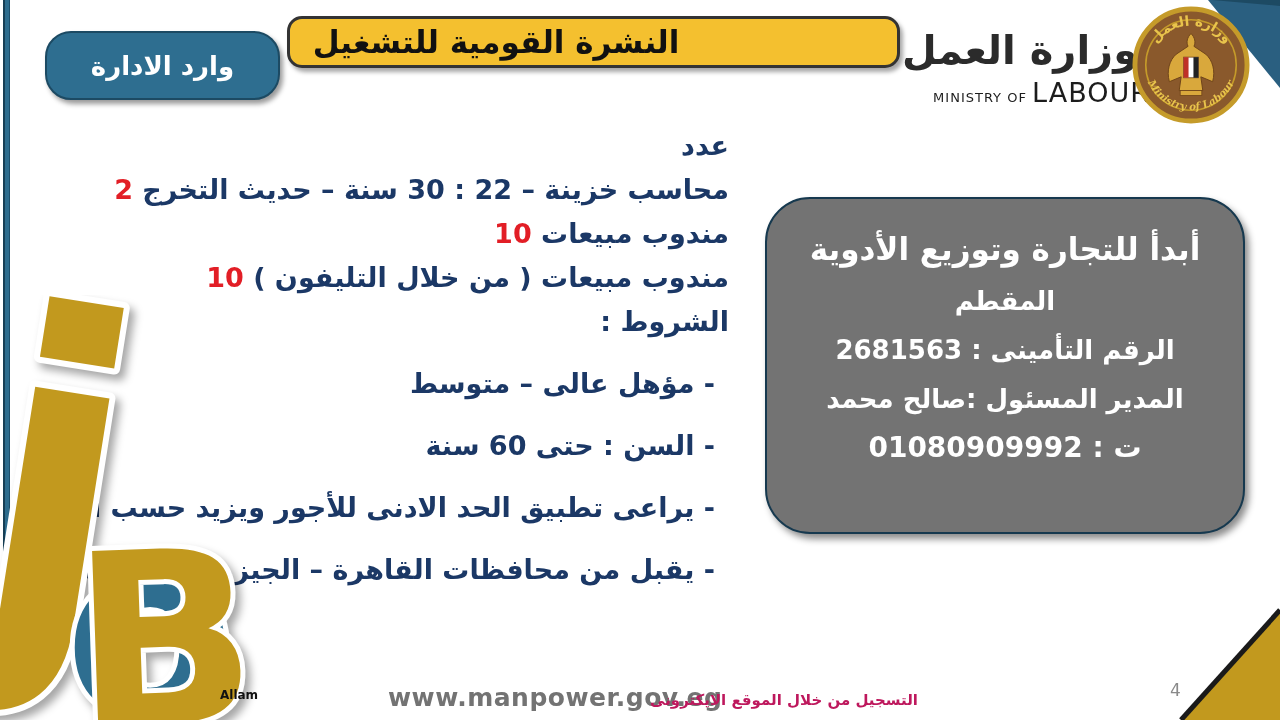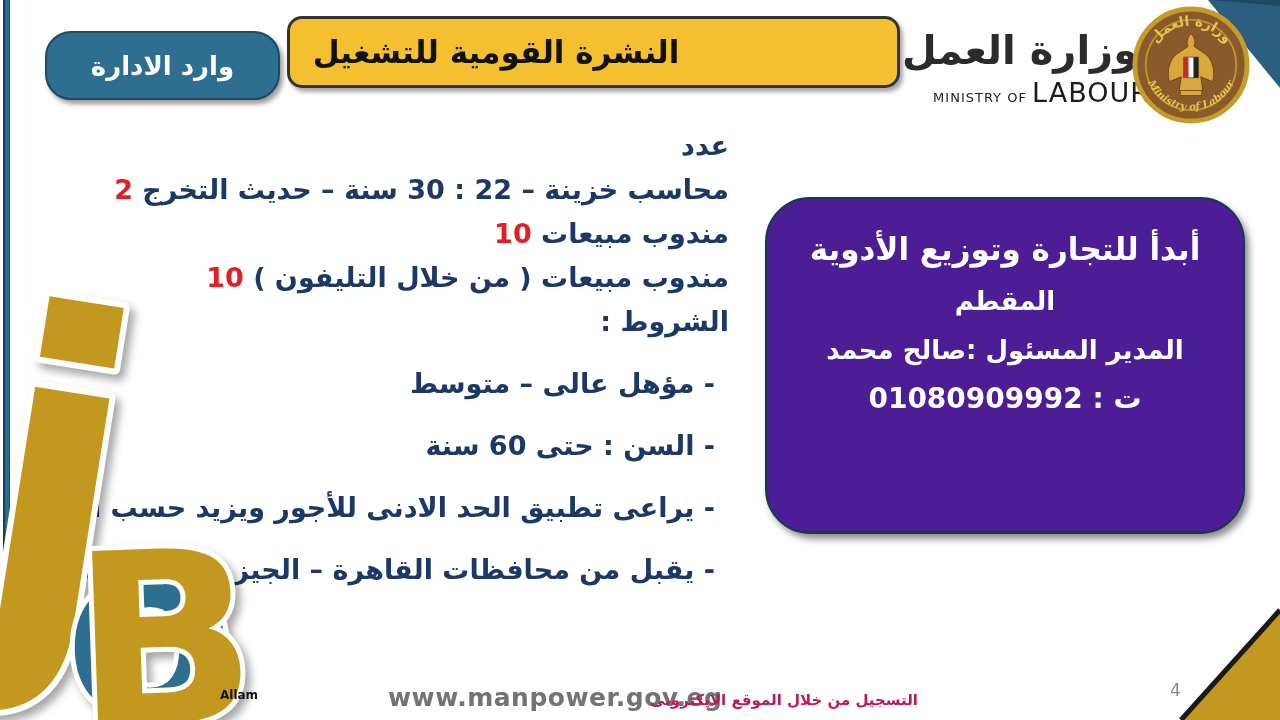--- a/index.html
+++ b/index.html
@@ -16,21 +16,21 @@
   }
   
   .incoming-btn{
     position:absolute;left:45px;top:31px;width:235px;height:69px;
     background:#2e6e90;border:2px solid #1c4a63;border-radius:26px;
     box-shadow:3px 4px 5px rgba(0,0,0,.40);
     color:#ffffff;font-weight:bold;font-size:26px;
     display:flex;align-items:center;justify-content:center;
   }
   .title-banner{
-    position:absolute;left:287px;top:16px;width:613px;height:72px;
+    position:absolute;left:287px;top:16px;width:613px;height:52px;
     background:#f4c02f;border:3px solid #333333;border-radius:15px;
     box-shadow:3px 4px 4px rgba(0,0,0,.35);
     color:#111111;font-weight:bold;font-size:31px;
     display:flex;align-items:center;justify-content:center;
     padding-left:10px;padding-right:205px;
   }
   
   .corner-triangle{position:absolute;right:0;top:0;}
   .ministry-ar{
     position:absolute;right:142px;top:26px;width:320px;
@@ -48,21 +48,21 @@
     position:absolute;left:51px;top:124px;width:678px;
     direction:rtl;text-align:right;
     color:#1b3866;font-weight:bold;font-size:27px;
   }
   .jobs .row{line-height:44px;white-space:nowrap;}
   .jobs .count{color:#e21e26;}
   .jobs .cond{padding-right:14px;margin-top:18px;}
   
   .company-card{
     position:absolute;left:765px;top:197px;width:480px;height:337px;
-    background:#4c1d95;border:2px solid #16394f;border-radius:45px;
+    background:#737373;border:2px solid #16394f;border-radius:45px;
     box-shadow:4px 5px 7px rgba(0,0,0,.45);
     direction:rtl;text-align:center;color:#ffffff;font-weight:bold;
     display:flex;flex-direction:column;align-items:center;
     padding:30px 24px 0 24px;gap:15px;
   }
   .company-card .name{font-size:31px;line-height:40px;}
   .company-card .line{font-size:26px;line-height:34px;}
   .company-card .phone{font-size:28px;}
   
   .watermark{position:absolute;left:-6px;top:295px;pointer-events:none;}
@@ -159,20 +159,21 @@
 
         <div class="row cond">
           <span>- يقبل من محافظات القاهرة – الجيزة –المنوفية – الأسكندرية</span>
         </div>
       </div>
   </div>
 
   <div class="company-card">
     <div class="name">أبدأ للتجارة وتوزيع  الأدوية</div>
     <div class="line">المقطم</div>
+    <div class="line">الرقم التأمينى : 2681563</div>
     <div class="line">المدير المسئول :صالح محمد</div>
     <div class="line phone">ت : 01080909992</div>
   </div>
 
   <svg class="watermark" width="370" height="425" viewBox="0 0 370 425">
     <g style="filter:drop-shadow(5px 6px 4px rgba(0,0,0,.35));" font-family="DejaVu Sans, sans-serif" font-weight="bold" stroke="#ffffff" paint-order="stroke" stroke-linejoin="round">
       <text x="-18" y="330" font-size="430" fill="#c2991e" stroke-width="12" transform="rotate(9 50 240)">j</text>
       <text x="70" y="420" font-size="250" fill="#2e6e90" stroke-width="10">o</text>
       <text x="82" y="428" font-size="240" fill="#c2991e" stroke-width="10" transform="rotate(-2 180 420)">B</text>
     </g>

